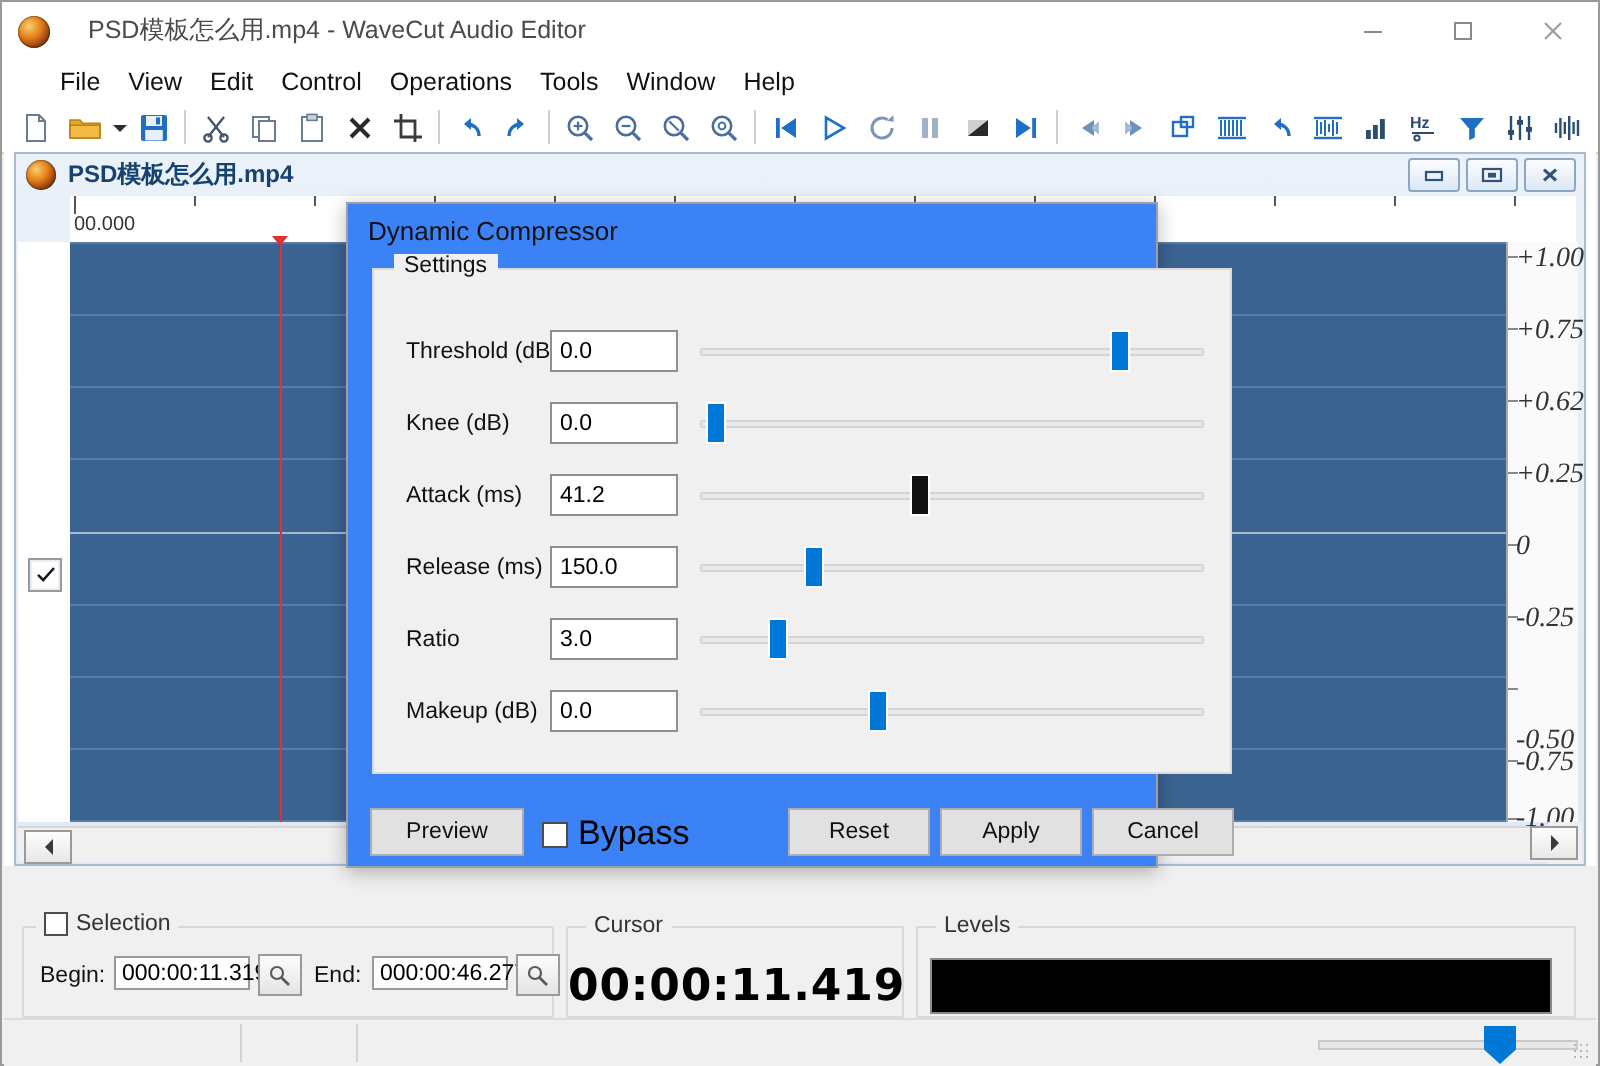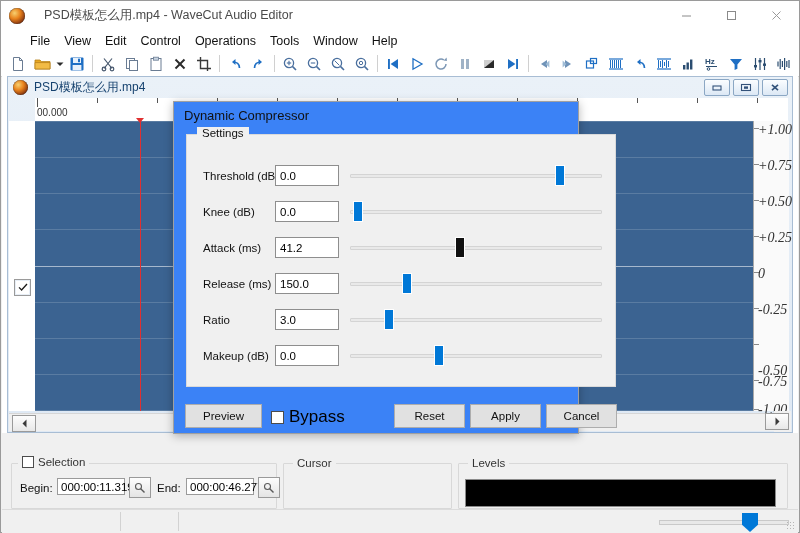--- a/index.html
+++ b/index.html
@@ -34,21 +34,21 @@
   .tb{width:24px;height:23px;display:flex;align-items:center;justify-content:center;flex:0 0 auto;}
   .tb svg{display:block;}
   .tbsep{width:1px;height:17px;background:#d0d0d0;margin:0 3px;flex:0 0 auto;}
   .tbcaret{width:11px;height:23px;display:flex;align-items:center;justify-content:center;flex:0 0 auto;}
 
   
   .mdi{position:absolute;left:1px;top:75px;width:796px;height:357px;background:#ffffff;}
   
   .child{position:absolute;left:5px;top:0px;width:786px;height:357px;
      background:linear-gradient(to bottom,#eaf1f8,#dfe9f4);border:1px solid #a8bdd4;box-sizing:border-box;}
-  .child-title{height:21px;display:flex;align-items:center;padding-left:5px;}
+  .child-title{height:21px;display:flex;align-items:center;padding-left:5px;font-weight:bold;}
   .child-icon{width:15px;height:15px;margin-right:6px;border-radius:50%;
     background:radial-gradient(circle at 35% 32%, #f7d070 0%, #e8821c 38%, #8c3a10 72%, #3a1705 100%);
     box-shadow:inset 0 0 1px #000;flex:0 0 auto;}
   .child-title-text{font-size:12px;color:#16426f;}
   .child-btns{margin-left:auto;display:flex;gap:3px;padding-right:4px;}
   .cbtn{width:24px;height:15px;border:1px solid #8ba7c4;border-radius:2px;
      background:linear-gradient(to bottom,#fbfdff,#dce8f5);display:flex;align-items:center;justify-content:center;}
   .cbtn svg{display:block;}
 
   
@@ -476,21 +476,21 @@
         <div class="cursorline" style="left:105px;"></div>
       </div>
       <div class="cursorflag" style="left:128px;top:41px;"></div>
 
       <div class="amp">
         <div class="amptick" style="top:7px;"></div>
         <div class="amplab" style="top:1px;">+1.00</div>
         <div class="amptick" style="top:43px;"></div>
         <div class="amplab" style="top:37px;">+0.75</div>
         <div class="amptick" style="top:79px;"></div>
-        <div class="amplab" style="top:73px;">+0.50</div>
+        <div class="amplab" style="top:73px;">+0.62</div>
         <div class="amptick" style="top:115px;"></div>
         <div class="amplab" style="top:109px;">+0.25</div>
         <div class="amptick" style="top:151px;"></div>
         <div class="amplab" style="top:145px;">0</div>
         <div class="amptick" style="top:187px;"></div>
         <div class="amplab" style="top:181px;">-0.25</div>
         <div class="amptick" style="top:223px;"></div>
         <div class="amplab" style="top:217px;margin-top:25px;">-0.50</div>
         <div class="amptick" style="top:259px;"></div>
         <div class="amplab" style="top:253px;">-0.75</div>
@@ -537,20 +537,21 @@
       <div class="pickbtn" style="position:absolute;left:246px;top:13px;">
         <svg width="12" height="12" viewBox="0 0 12 12">
             <circle cx="4.5" cy="4.5" r="3" fill="none" stroke="#5a5a5a" stroke-width="1.1"></circle>
             <line x1="6.7" y1="6.7" x2="10.5" y2="10.5" stroke="#5a5a5a" stroke-width="1.4"></line>
           </svg>
       </div>
     </div>
 
     <div class="gbox" style="left:281px;top:10px;width:169px;height:46px;">
       <div class="glabel">Cursor</div>
+      <div class="cursor-val">00:00:11.419</div>
     </div>
 
     <div class="gbox" style="left:456px;top:10px;width:330px;height:46px;">
       <div class="glabel">Levels</div>
       <div class="levelbar"></div>
     </div>
   </div>
 
   <div class="bstrip">
     <div class="bsep" style="left:118px;"></div>

